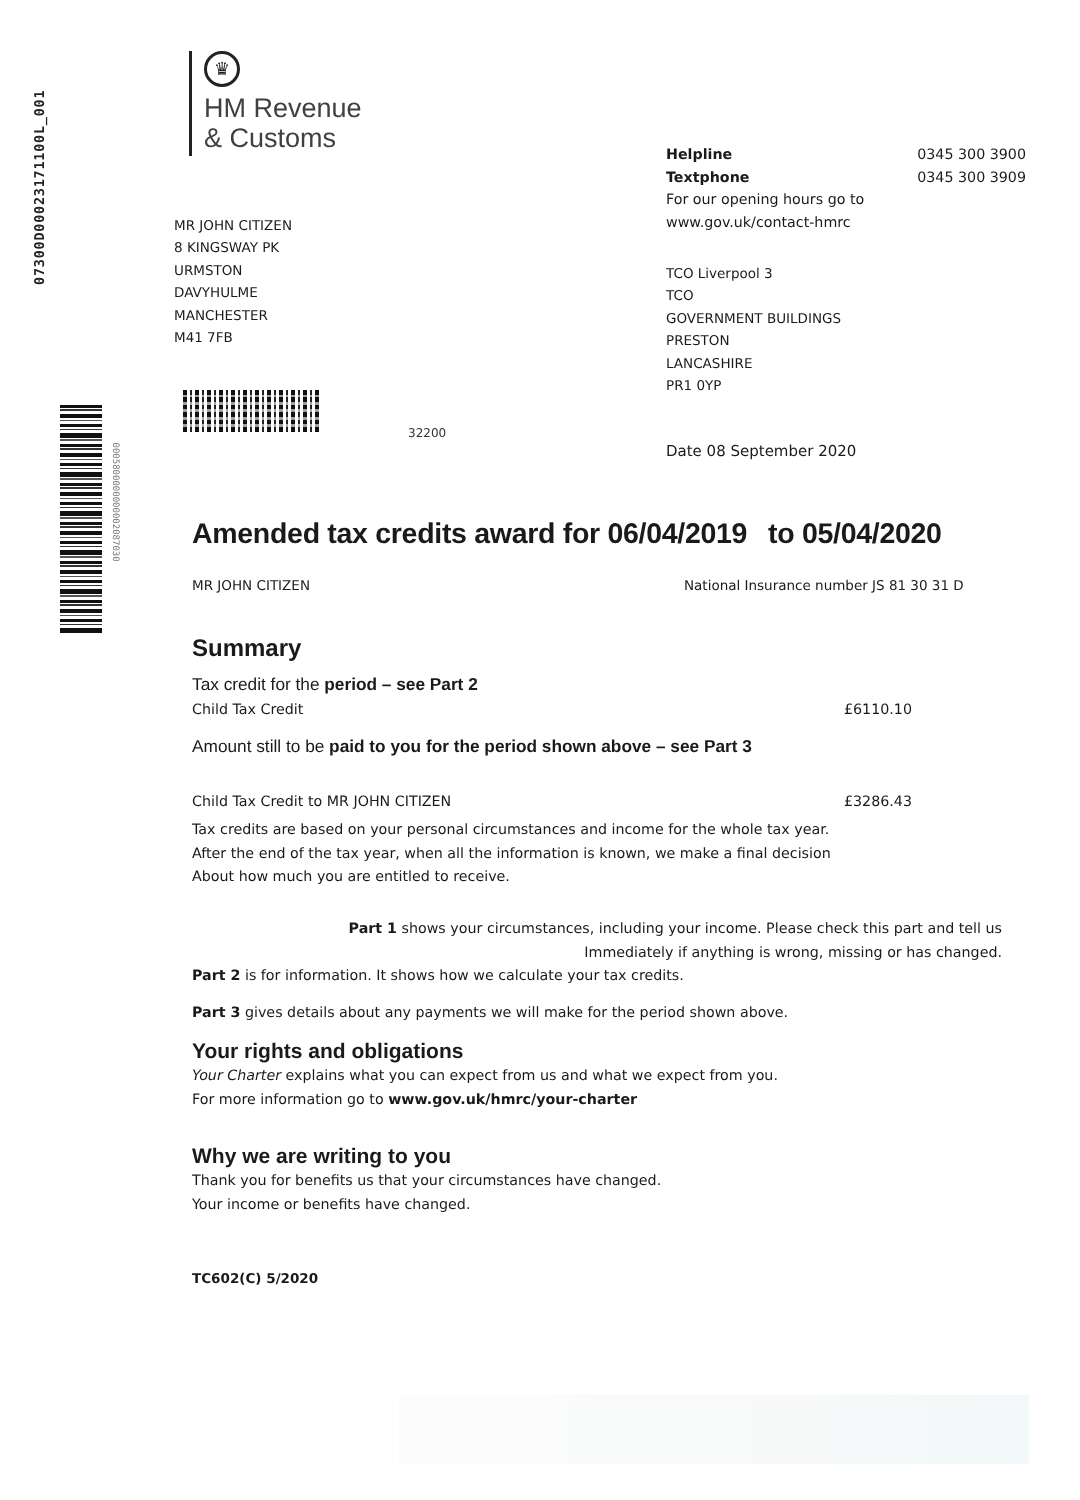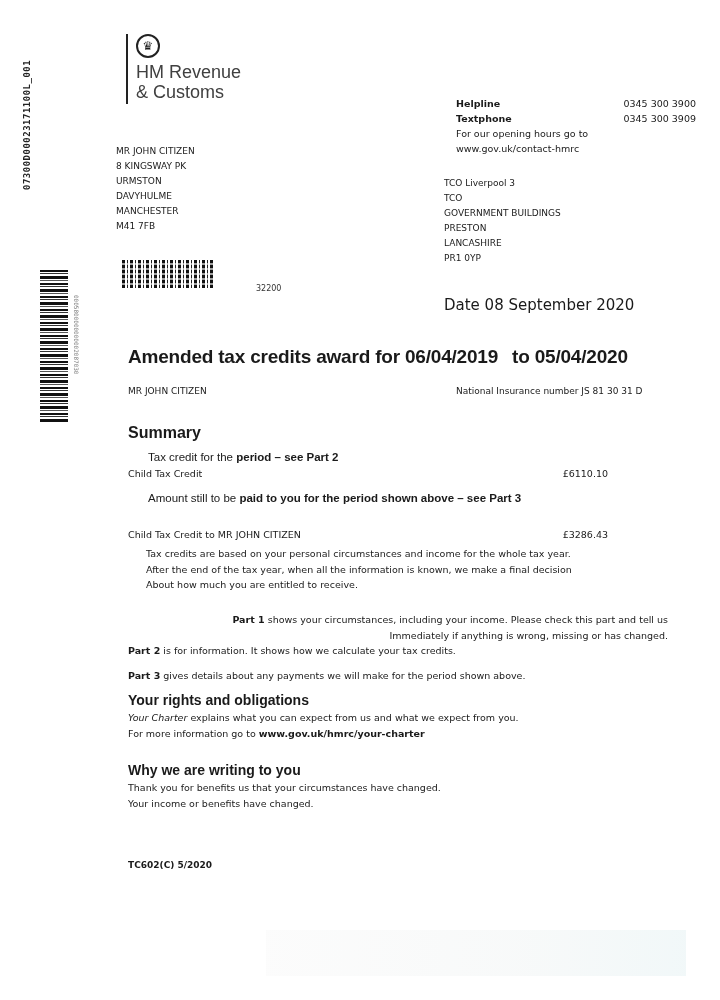--- a/index.html
+++ b/index.html
@@ -33,77 +33,77 @@
     .logo { left: 126px; top: 34px; height: 72px; display: flex; }
     .logo-rule { width: 2px; height: 70px; background: #222; margin-right: 8px; }
     .logo-inner { display: flex; flex-direction: column; }
     .crest {
       width: 24px; height: 24px; border: 2px solid #222; border-radius: 50%;
       display: flex; align-items: center; justify-content: center; font-size: 12px; line-height: 1;
     }
     .logo-text { font-family: "Liberation Sans", sans-serif; font-size: 18px; line-height: 20px; color: #404040; margin-top: 4px; }
 
     
-    .contact { left: 456px; top: 96px; width: 240px; font-size: 9.5px; line-height: 15px; }
+    .contact { left: 444px; top: 96px; width: 240px; font-size: 9.5px; line-height: 15px; }
     .contact .row { display: flex; justify-content: space-between; }
     .contact .lbl { font-weight: bold; }
 
     .addr { font-size: 9px; line-height: 15px; text-transform: none; }
     .addr-to { left: 116px; top: 144px; }
     .addr-from { left: 444px; top: 176px; }
 
     .dm-barcode {
       left: 122px; top: 260px; width: 92px; height: 28px;
       background:
         repeating-linear-gradient(90deg, #111 0 3px, #fff 3px 5px, #222 5px 6px, #fff 6px 8px),
         #fff;
       -webkit-mask: repeating-linear-gradient(0deg, #000 0 3px, rgba(0,0,0,0.4) 3px 5px);
       mask: repeating-linear-gradient(0deg, #000 0 3px, rgba(0,0,0,0.4) 3px 5px);
     }
-    .ref-code { left: 256px; top: 284px; font-size: 8px; color: #333; }
-    .date { left: 444px; top: 296px; font-size: 15px; }
+    .ref-code { left: 272px; top: 284px; font-size: 8px; color: #333; }
+    .date { left: 444px; top: 296px; font-size: 10px; }
 
     
     .title {
       left: 128px; top: 346px; font-family: "Liberation Sans", sans-serif;
       font-size: 19px; font-weight: bold; white-space: nowrap; letter-spacing: -0.2px;
     }
     .title .gap { display: inline-block; width: 14px; }
 
     .name-line { left: 128px; top: 386px; font-size: 9px; }
     .ni-line { left: 420px; top: 386px; font-size: 9px; white-space: nowrap; padding-left: 36px; }
 
     
     .h2 { font-family: "Liberation Sans", sans-serif; font-weight: bold; font-size: 16px; }
     .summary-h { left: 128px; top: 424px; }
-    .sub-h { font-family: "Liberation Sans", sans-serif; font-size: 11.5px; font-weight: bold; margin-left: 20px; }
+    .sub-h { font-family: "Liberation Sans", sans-serif; font-size: 11.5px; font-weight: bold; }
     .sub-h .n { font-weight: normal; }
     .sum-row { width: 480px; display: flex; justify-content: space-between; font-size: 9.5px; }
     .s1 { left: 128px; top: 451px; }
     .s1r { left: 128px; top: 468px; }
     .s2 { left: 128px; top: 492px; }
     .s2r { left: 128px; top: 515px; margin-top: 14px; }
 
     .para { font-size: 9.5px; line-height: 15.5px; width: 540px; }
-    .p1 { left: 128px; top: 546px; margin-left: 18px; }
+    .p1 { left: 128px; top: 546px; }
     .p2 { left: 128px; top: 612px; text-align: right; }
     .p2 b { font-weight: bold; }
     .indent { padding-left: 38px; }
     .p3 { left: 128px; top: 642px; }
     .p4 { left: 128px; top: 668px; }
 
     .rights-h { left: 128px; top: 692px; font-size: 14px; }
     .rights-body { left: 128px; top: 710px; font-size: 9.5px; line-height: 16px; }
     .rights-body i { font-style: italic; }
     .rights-body b { font-weight: bold; }
 
     .why-h { left: 128px; top: 762px; font-size: 14px; }
     .why-body { left: 128px; top: 780px; font-size: 9.5px; line-height: 16px; }
 
-    .form-code { left: 128px; top: 848px; font-size: 9px; font-weight: bold; margin-top: 12px; }
+    .form-code { left: 128px; top: 848px; font-size: 9px; font-weight: bold; }
 
     .faded-strip {
       left: 266px; top: 930px; width: 420px; height: 46px;
       background: linear-gradient(90deg, #fbfbfb, #f6f8f8 60%, #eef6f7);
       opacity: 0.8;
     }
   </style>
 </head>
 <body>
 

